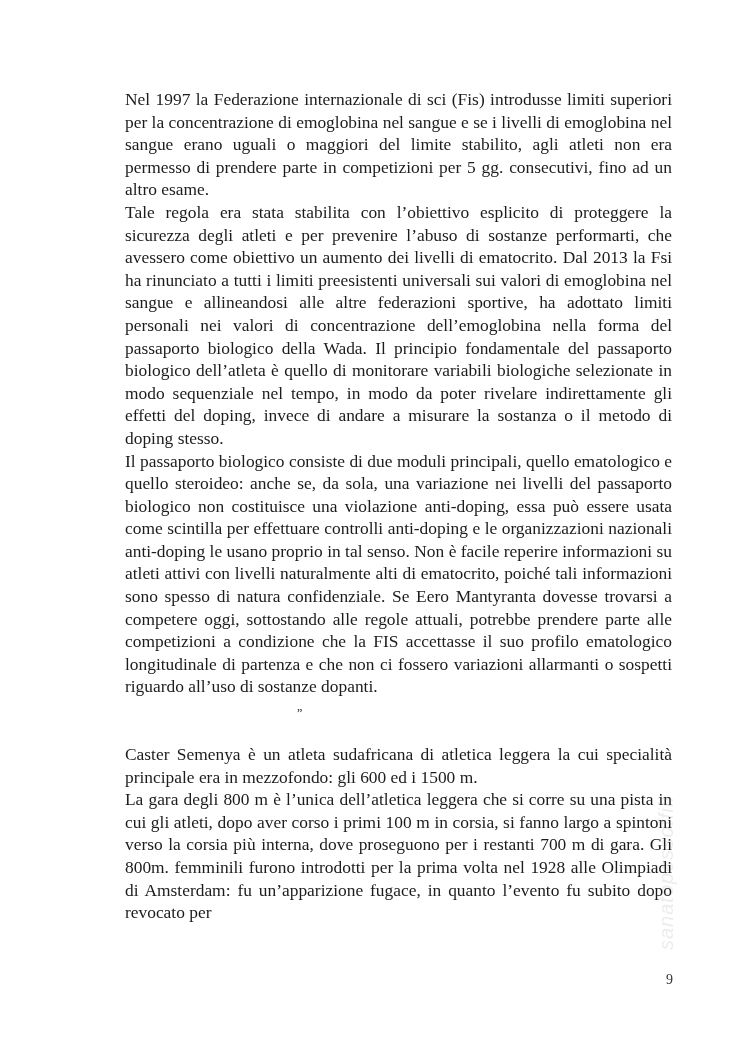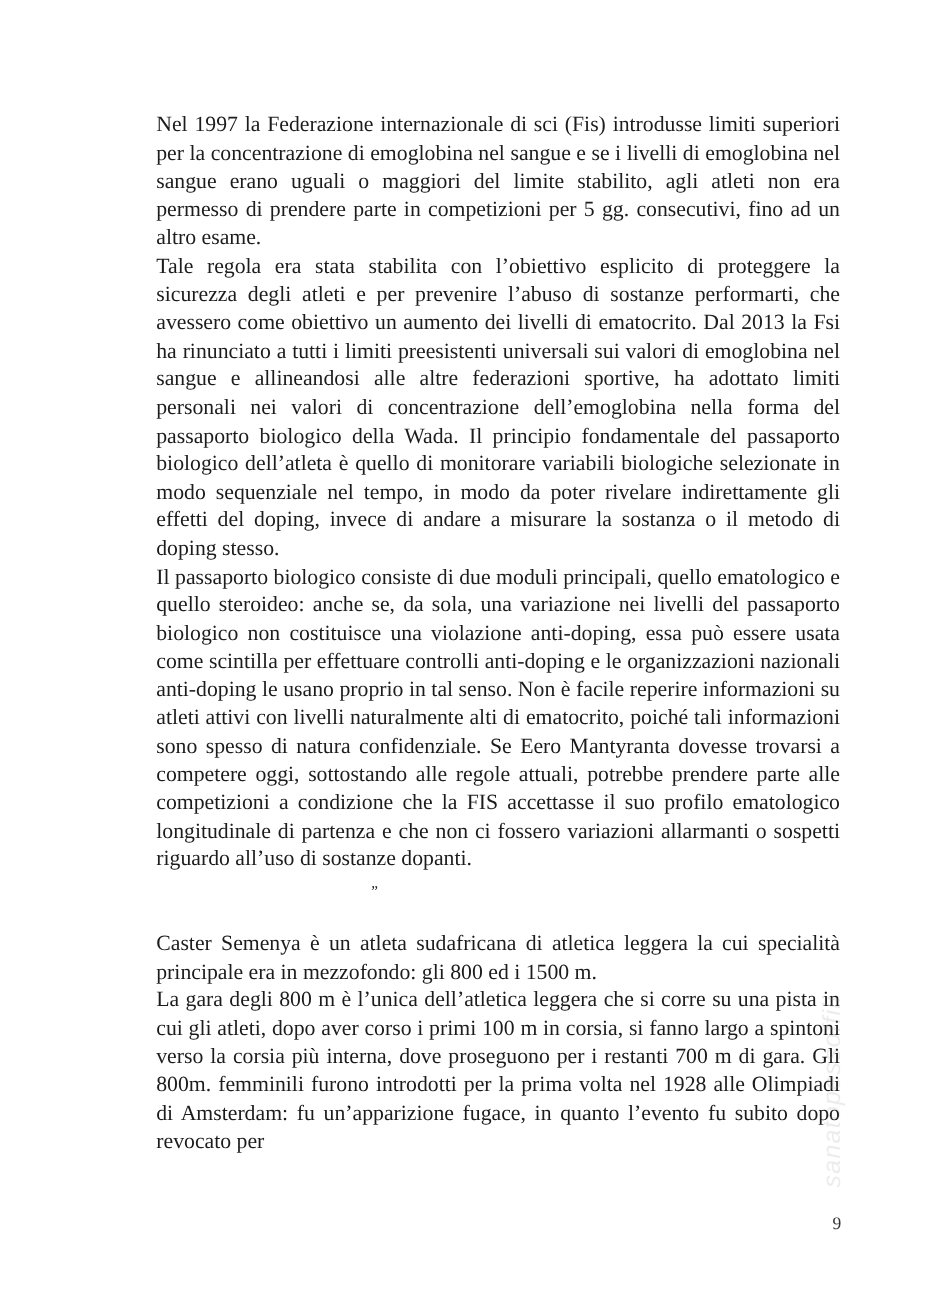--- a/index.html
+++ b/index.html
@@ -71,21 +71,21 @@
 </head>
 <body>
 
 <div class="page">
 
   <div class="text-block">
     <p class="para">Nel 1997 la Federazione internazionale di sci (Fis) introdusse limiti superiori per la concentrazione di emoglobina nel sangue e se i livelli di emoglobina nel sangue erano uguali o maggiori del limite stabilito, agli atleti non era permesso di prendere parte in competizioni per 5 gg. consecutivi, fino ad un altro esame.</p>
     <p class="para">Tale regola era stata stabilita con l’obiettivo esplicito di proteggere la sicurezza degli atleti e per prevenire l’abuso di sostanze performarti, che avessero come obiettivo un aumento dei livelli di ematocrito. Dal 2013 la Fsi ha rinunciato a tutti i limiti preesistenti universali sui valori di emoglobina nel sangue e allineandosi alle altre federazioni sportive, ha adottato limiti personali nei valori di concentrazione dell’emoglobina nella forma del passaporto biologico della Wada. Il principio fondamentale del passaporto biologico dell’atleta è quello di monitorare variabili biologiche selezionate in modo sequenziale nel tempo, in modo da poter rivelare indirettamente gli effetti del doping, invece di andare a misurare la sostanza o il metodo di doping stesso.</p>
     <p class="para">Il passaporto biologico consiste di due moduli principali, quello ematologico e quello steroideo: anche se, da sola, una variazione nei livelli del passaporto biologico non costituisce una violazione anti-doping, essa può essere usata come scintilla per effettuare controlli anti-doping e le organizzazioni nazionali anti-doping le usano proprio in tal senso. Non è facile reperire informazioni su atleti attivi con livelli naturalmente alti di ematocrito, poiché tali informazioni sono spesso di natura confidenziale. Se Eero Mantyranta dovesse trovarsi a competere oggi, sottostando alle regole attuali, potrebbe prendere parte alle competizioni a condizione che la FIS accettasse il suo profilo ematologico longitudinale di partenza e che non ci fossero variazioni allarmanti o sospetti riguardo all’uso di sostanze dopanti.</p>
     <p class="quote-mark">”</p>
-    <p class="para">Caster Semenya è un atleta sudafricana di atletica leggera la cui specialità principale era in mezzofondo: gli 800 ed i 1500 m.</p>
+    <p class="para">Caster Semenya è un atleta sudafricana di atletica leggera la cui specialità principale era in mezzofondo: gli 600 ed i 1500 m.</p>
     <p class="para">La gara degli 800 m è l’unica dell’atletica leggera che si corre su una pista in cui gli atleti, dopo aver corso i primi 100 m in corsia, si fanno largo a spintoni verso la corsia più interna, dove proseguono per i restanti 700 m di gara. Gli 800m. femminili furono introdotti per la prima volta nel 1928  alle Olimpiadi di Amsterdam: fu un’apparizione fugace, in quanto l’evento fu subito dopo revocato per</p>
   </div>
 
   <div class="watermark">sanatopessoffili</div>
 
   <div class="page-number">9</div>
 
 </div>
 
 </body></html>

